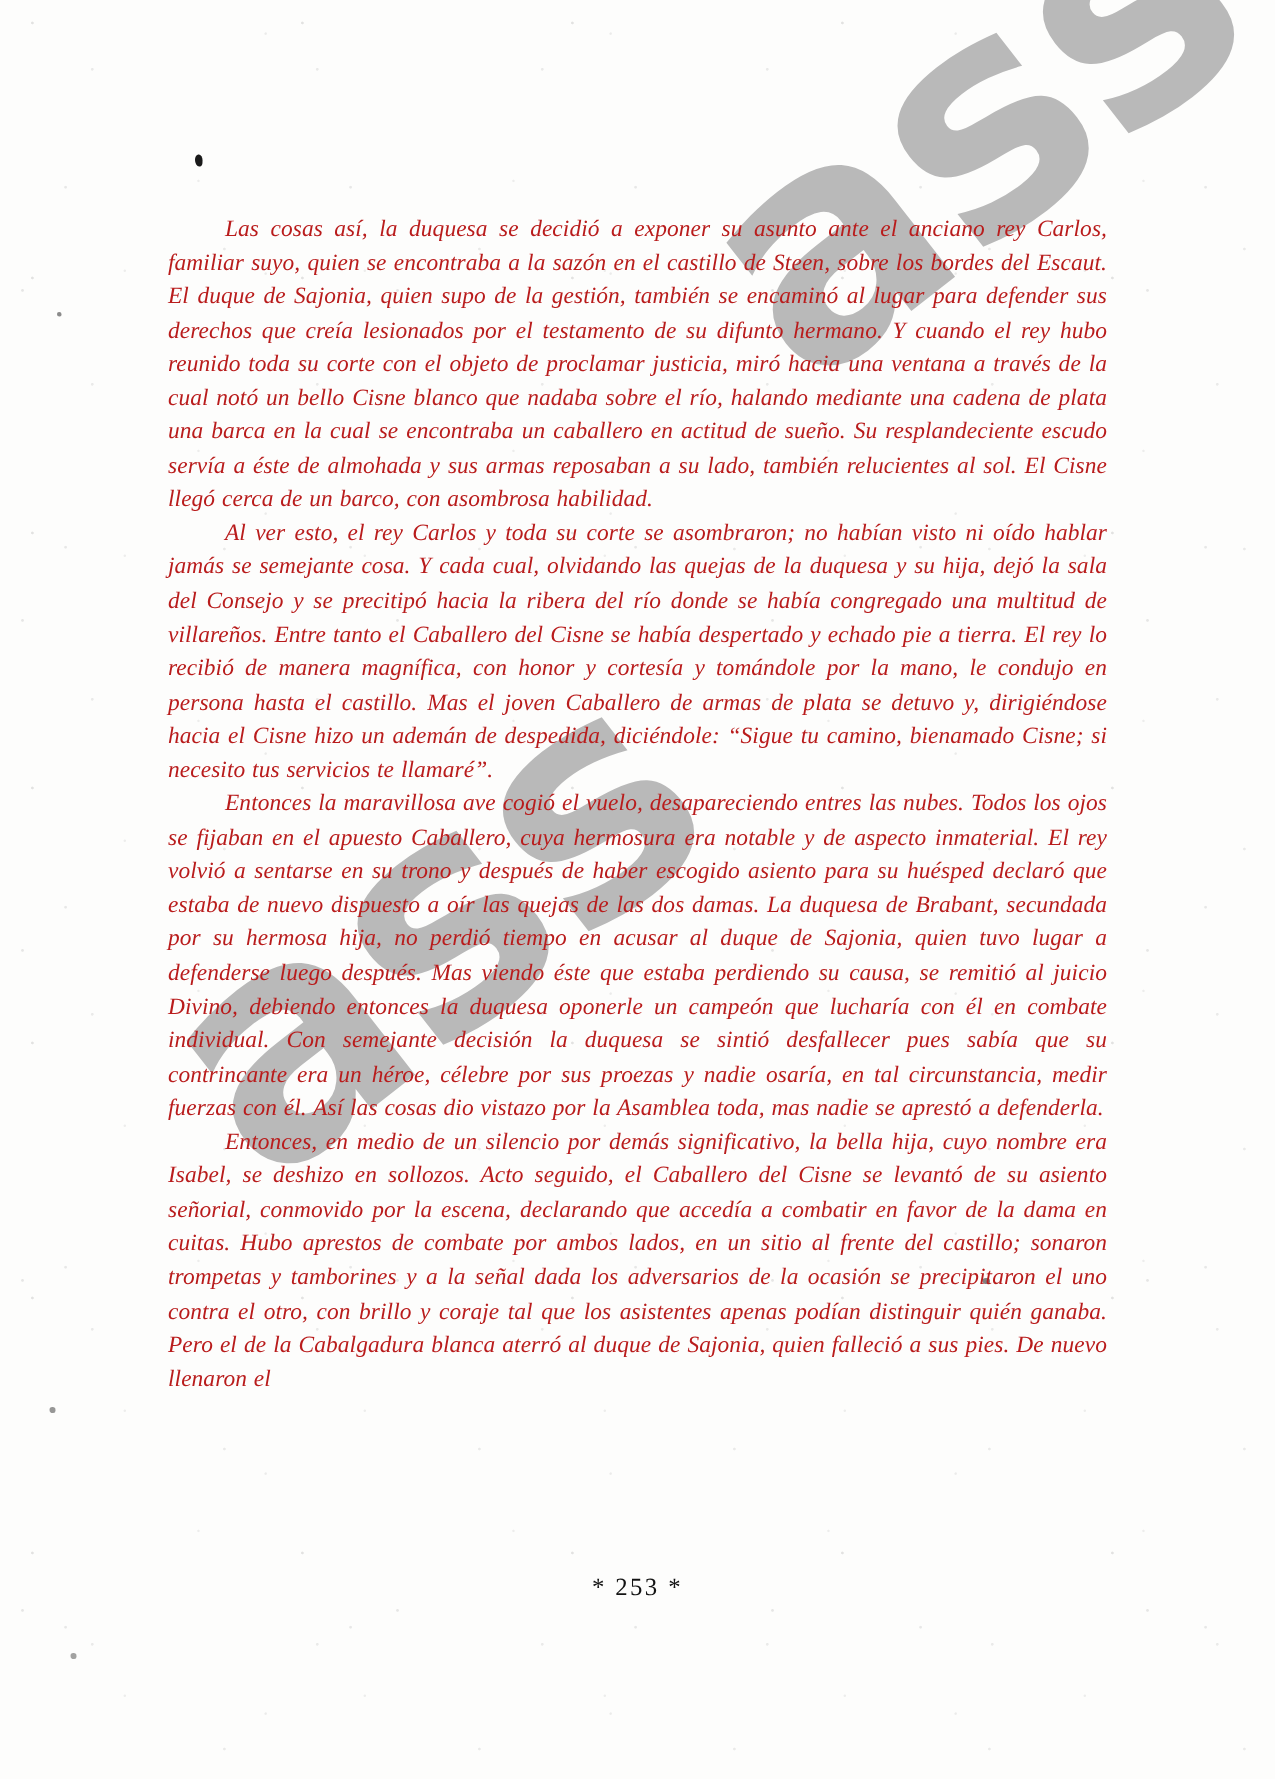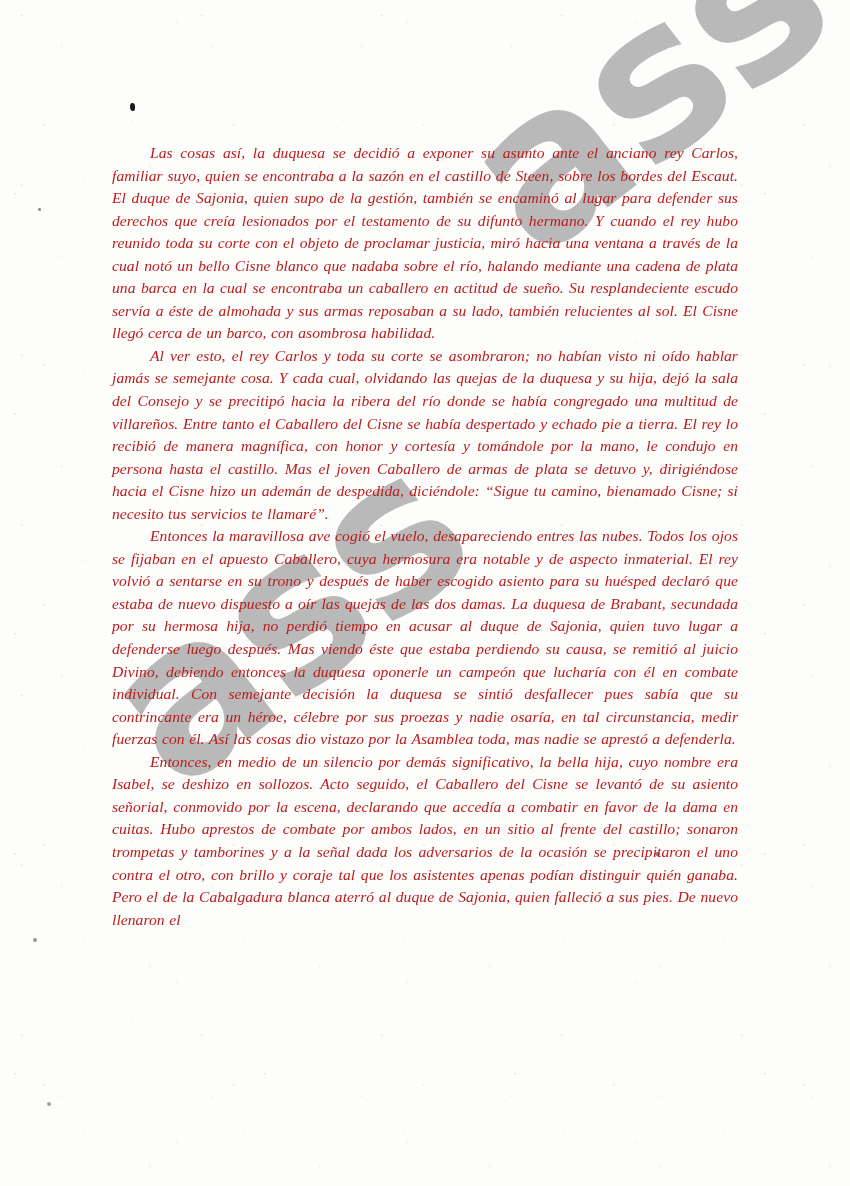--- a/index.html
+++ b/index.html
@@ -128,14 +128,15 @@
   <div class="speck" style="left:47px; top:1102px; width:4px; height:4px; opacity:.4;"></div>
   <div class="speck" style="left:655px; top:852px; width:5px; height:4px; opacity:.55;"></div>
 
   <div id="textblock">
     <p>Las cosas así, la duquesa se decidió a exponer su asunto ante el anciano rey Carlos, familiar suyo, quien se encontraba a la sazón en el castillo de Steen, sobre los bordes del Escaut. El duque de Sajonia, quien supo de la gestión, también se encaminó al lugar para defender sus derechos que creía lesionados por el testamento de su difunto hermano. Y cuando el rey hubo reunido toda su corte con el objeto de proclamar justicia, miró hacia una ventana a través de la cual notó un bello Cisne blanco que nadaba sobre el río, halando mediante una cadena de plata una barca en la cual se encontraba un caballero en actitud de sueño. Su resplandeciente escudo servía a éste de almohada y sus armas reposaban a su lado, también relucientes al sol. El Cisne llegó cerca de un barco, con asombrosa habilidad.</p>
     <p class="cont">Al ver esto, el rey Carlos y toda su corte se asombraron; no habían visto ni oído hablar jamás se semejante cosa. Y cada cual, olvidando las quejas de la duquesa y su hija, dejó la sala del Consejo y se precitipó hacia la ribera del río donde se había congregado una multitud de villareños. Entre tanto el Caballero del Cisne se había despertado y echado pie a tierra. El rey lo recibió de manera magnífica, con honor y cortesía y tomándole por la mano, le condujo en persona hasta el castillo. Mas el joven Caballero de armas de plata se detuvo y, dirigiéndose hacia el Cisne hizo un ademán de despedida, diciéndole: “Sigue tu camino, bienamado Cisne; si necesito tus servicios te llamaré”.</p>
     <p class="cont">Entonces la maravillosa ave cogió el vuelo, desapareciendo entres las nubes. Todos los ojos se fijaban en el apuesto Caballero, cuya hermosura era notable y de aspecto inmaterial. El rey volvió a sentarse en su trono y después de haber escogido asiento para su huésped declaró que estaba de nuevo dispuesto a oír las quejas de las dos damas. La duquesa de Brabant, secundada por su hermosa hija, no perdió tiempo en acusar al duque de Sajonia, quien tuvo lugar a defenderse luego después. Mas viendo éste que estaba perdiendo su causa, se remitió al juicio Divino, debiendo entonces la duquesa oponerle un campeón que lucharía con él en combate individual. Con semejante decisión la duquesa se sintió desfallecer pues sabía que su contrincante era un héroe, célebre por sus proezas y nadie osaría, en tal circunstancia, medir fuerzas con él. Así las cosas dio vistazo por la Asamblea toda, mas nadie se aprestó a defenderla.</p>
     <p class="cont">Entonces, en medio de un silencio por demás significativo, la bella hija, cuyo nombre era Isabel, se deshizo en sollozos. Acto seguido, el Caballero del Cisne se levantó de su asiento señorial, conmovido por la escena, declarando que accedía a combatir en favor de la dama en cuitas. Hubo aprestos de combate por ambos lados, en un sitio al frente del castillo; sonaron trompetas y tamborines y a la señal dada los adversarios de la ocasión se precipitaron el uno contra el otro, con brillo y coraje tal que los asistentes apenas podían distinguir quién ganaba. Pero el de la Cabalgadura blanca aterró al duque de Sajonia, quien falleció a sus pies. De nuevo llenaron el</p>
   </div>
 
+  <div id="pagenum">* 253 *</div>
 
 </div>
 
 </body></html>

